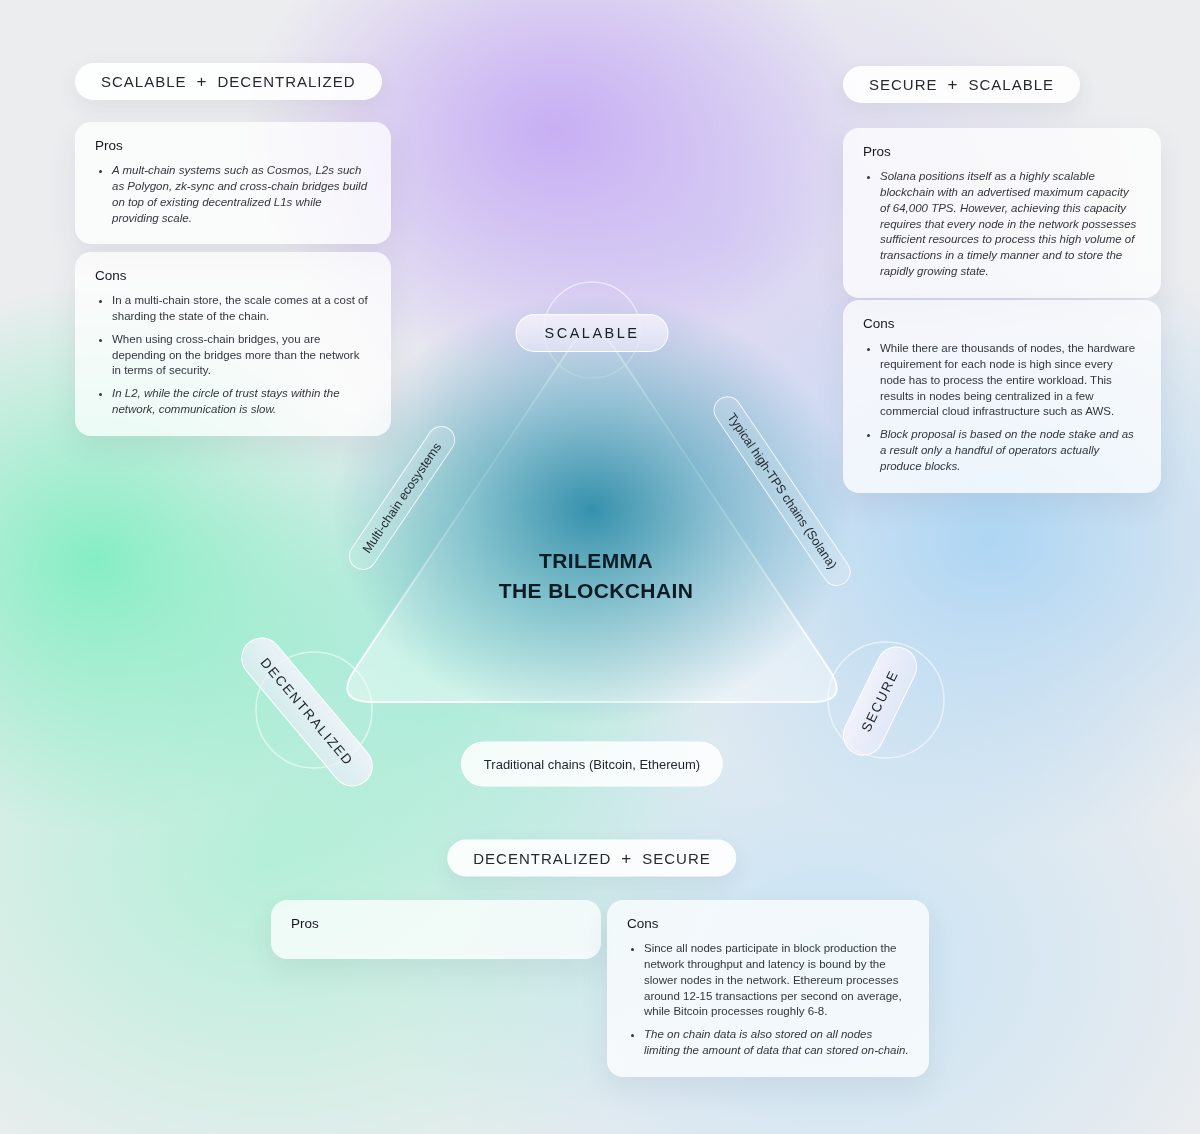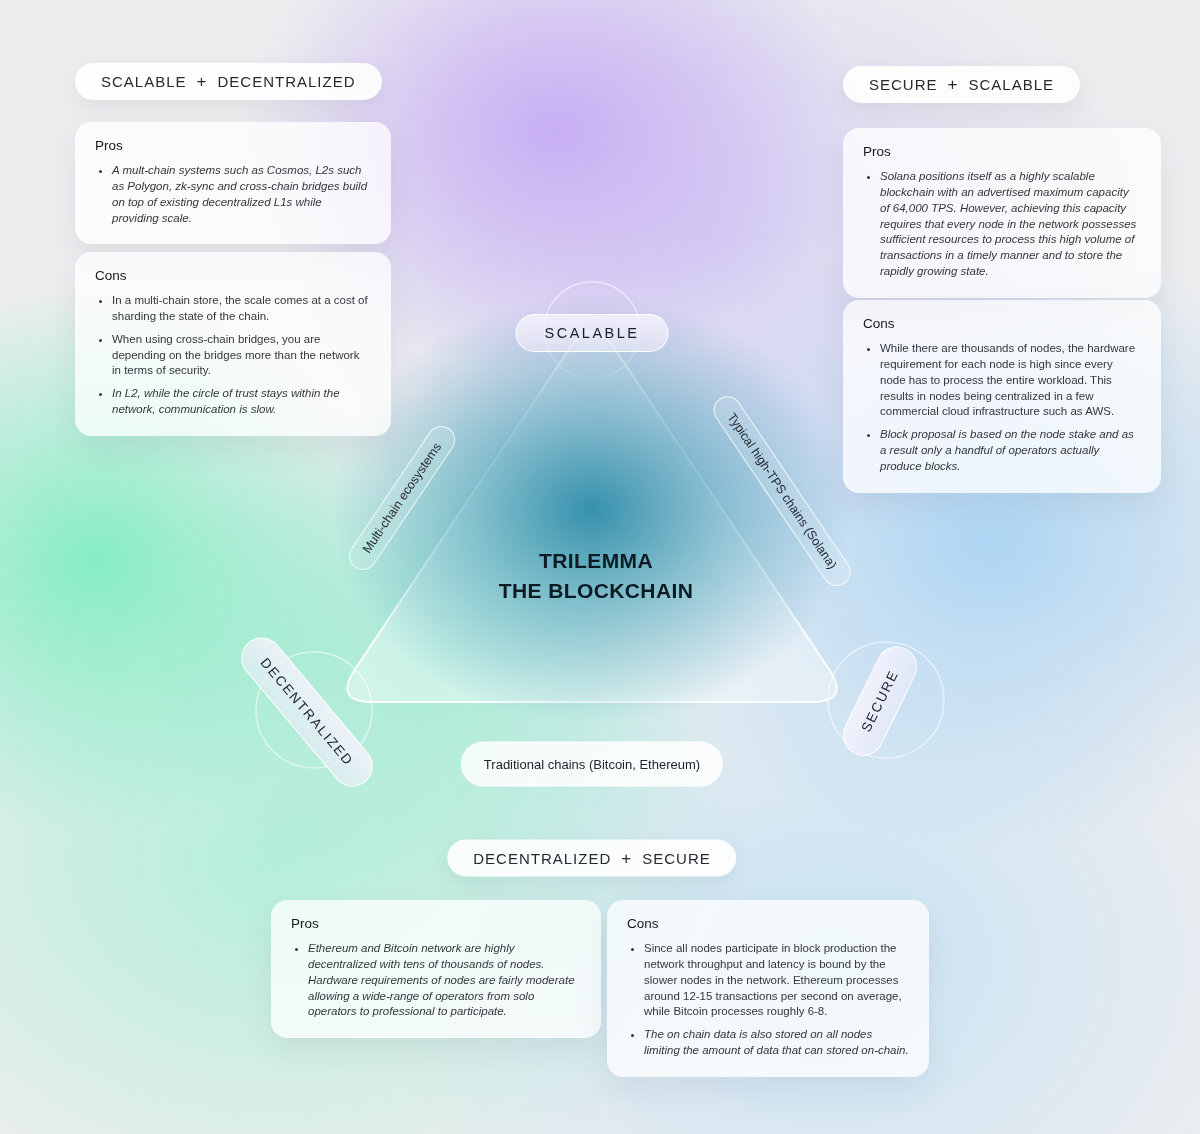--- a/index.html
+++ b/index.html
@@ -204,23 +204,20 @@
       </ul>
   </div>
 
   <div class="heading-pill" style="left:592px; top:858px; transform:translate(-50%,-50%);">
     <span>DECENTRALIZED</span>
     <span class="plus">+</span>
     <span>SECURE</span>
   </div>
   <div class="card" style="left:271px; top:900px; width:330px;">
     <div class="card-title">Pros</div>
-    <ul class="card-list">
-        <li>Ethereum and Bitcoin network are highly decentralized with tens of thousands of nodes. Hardware requirements of nodes are fairly moderate allowing a wide-range of operators from solo operators to professional to participate.</li>
-      </ul>
   </div>
   <div class="card" style="left:607px; top:900px; width:322px;">
     <div class="card-title">Cons</div>
     <ul class="card-list">
         <li>Since all nodes participate in block production the network throughput and latency is bound by the slower nodes in the network. Ethereum processes around 12-15 transactions per second on average, while Bitcoin processes roughly 6-8.</li>
         <li>The on chain data is also stored on all nodes limiting the amount of data that can stored on-chain.</li>
       </ul>
   </div>
 
 </div>

